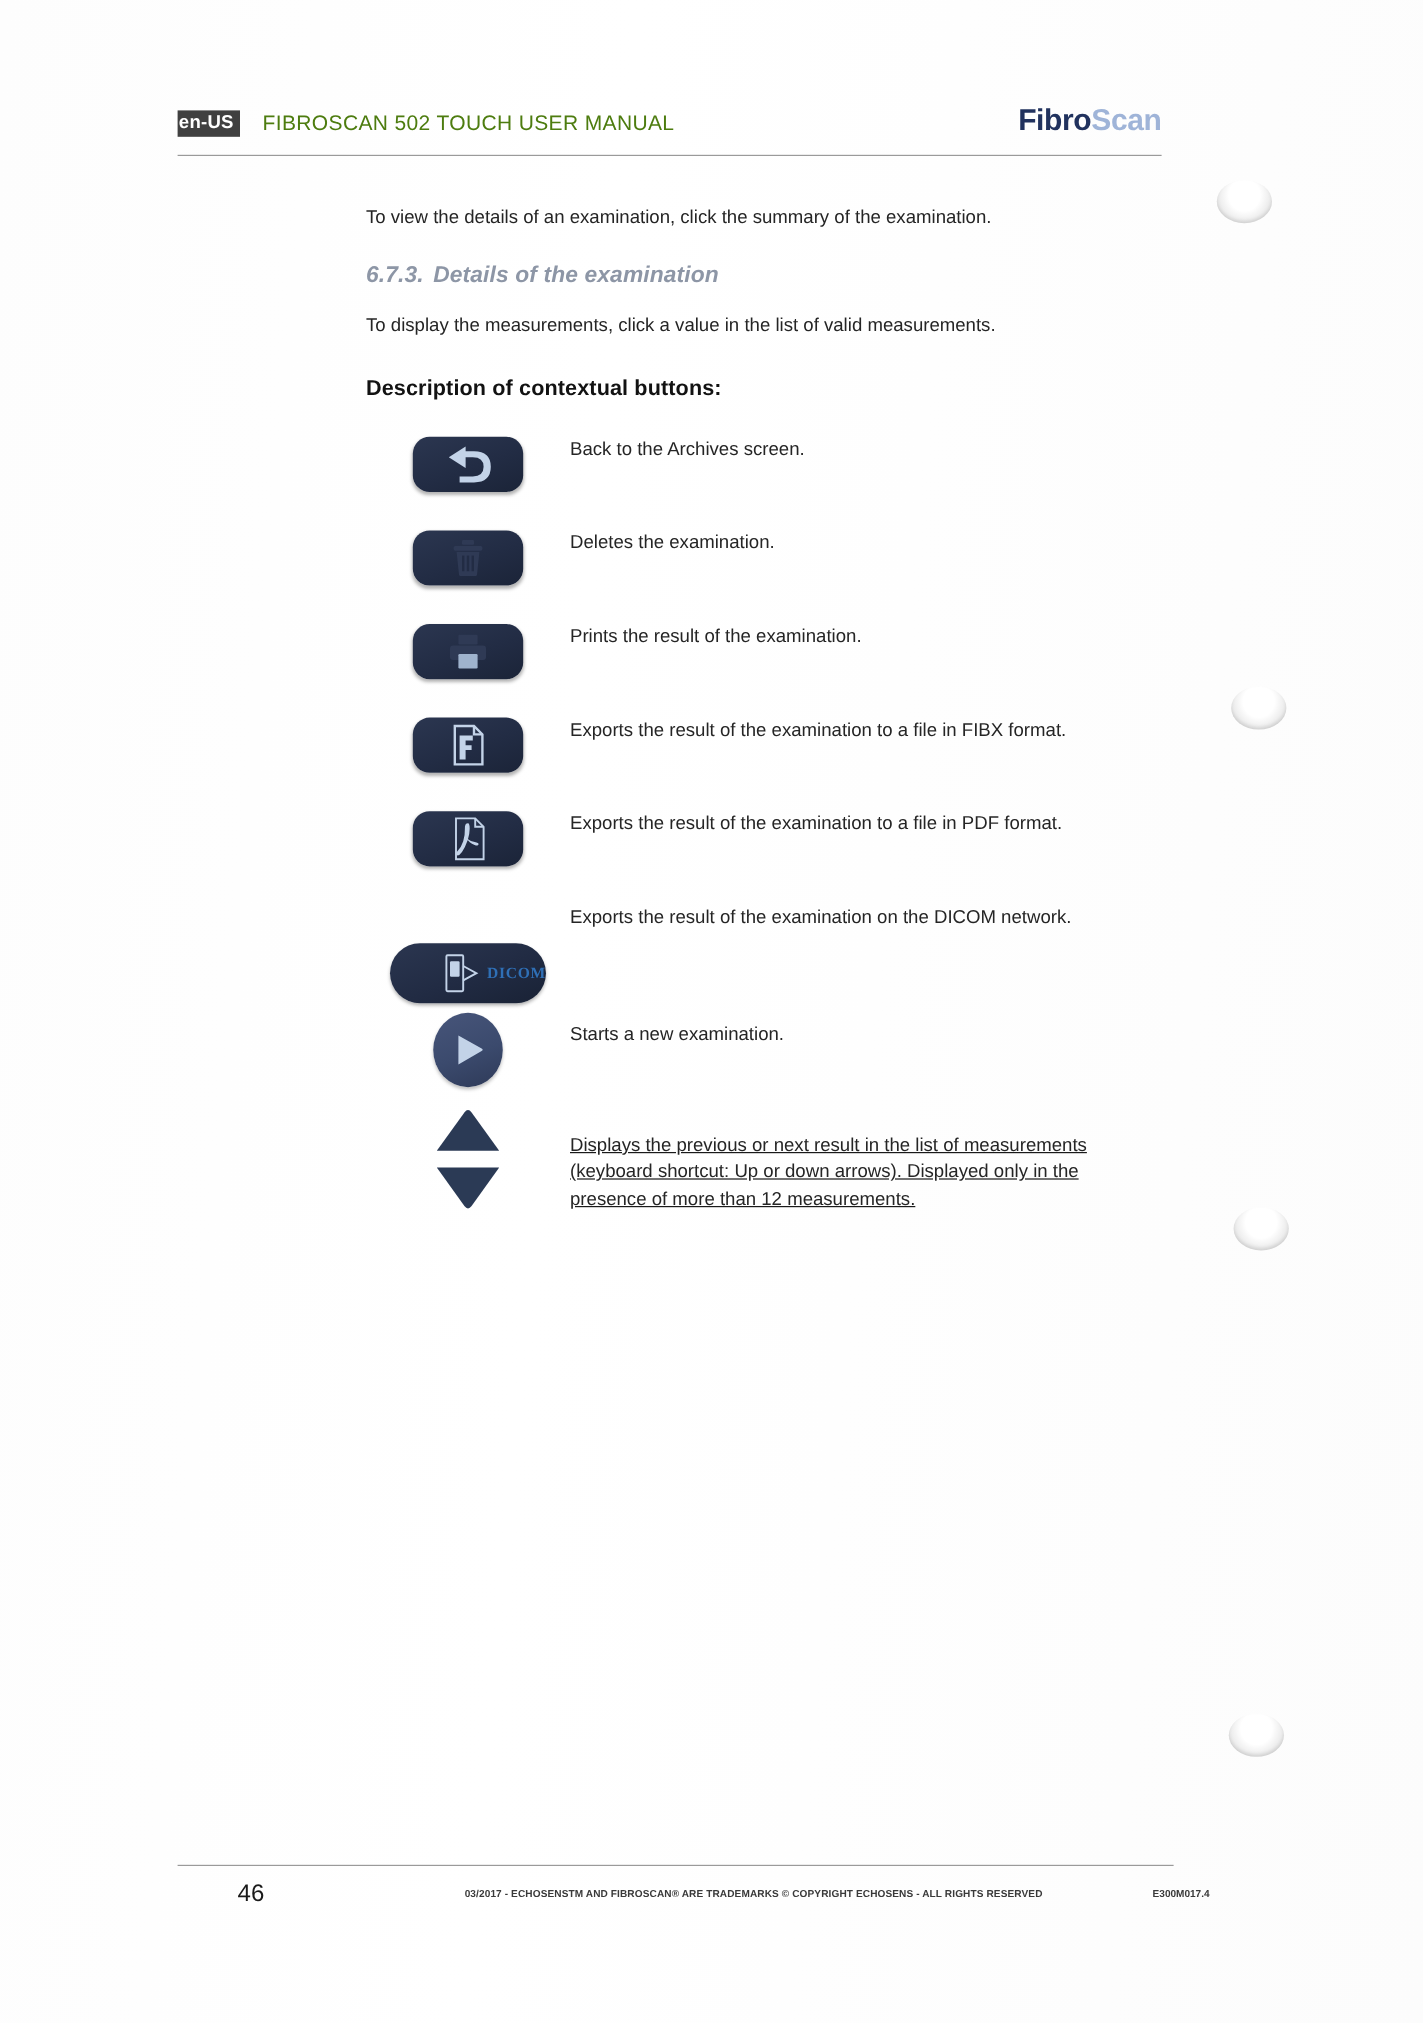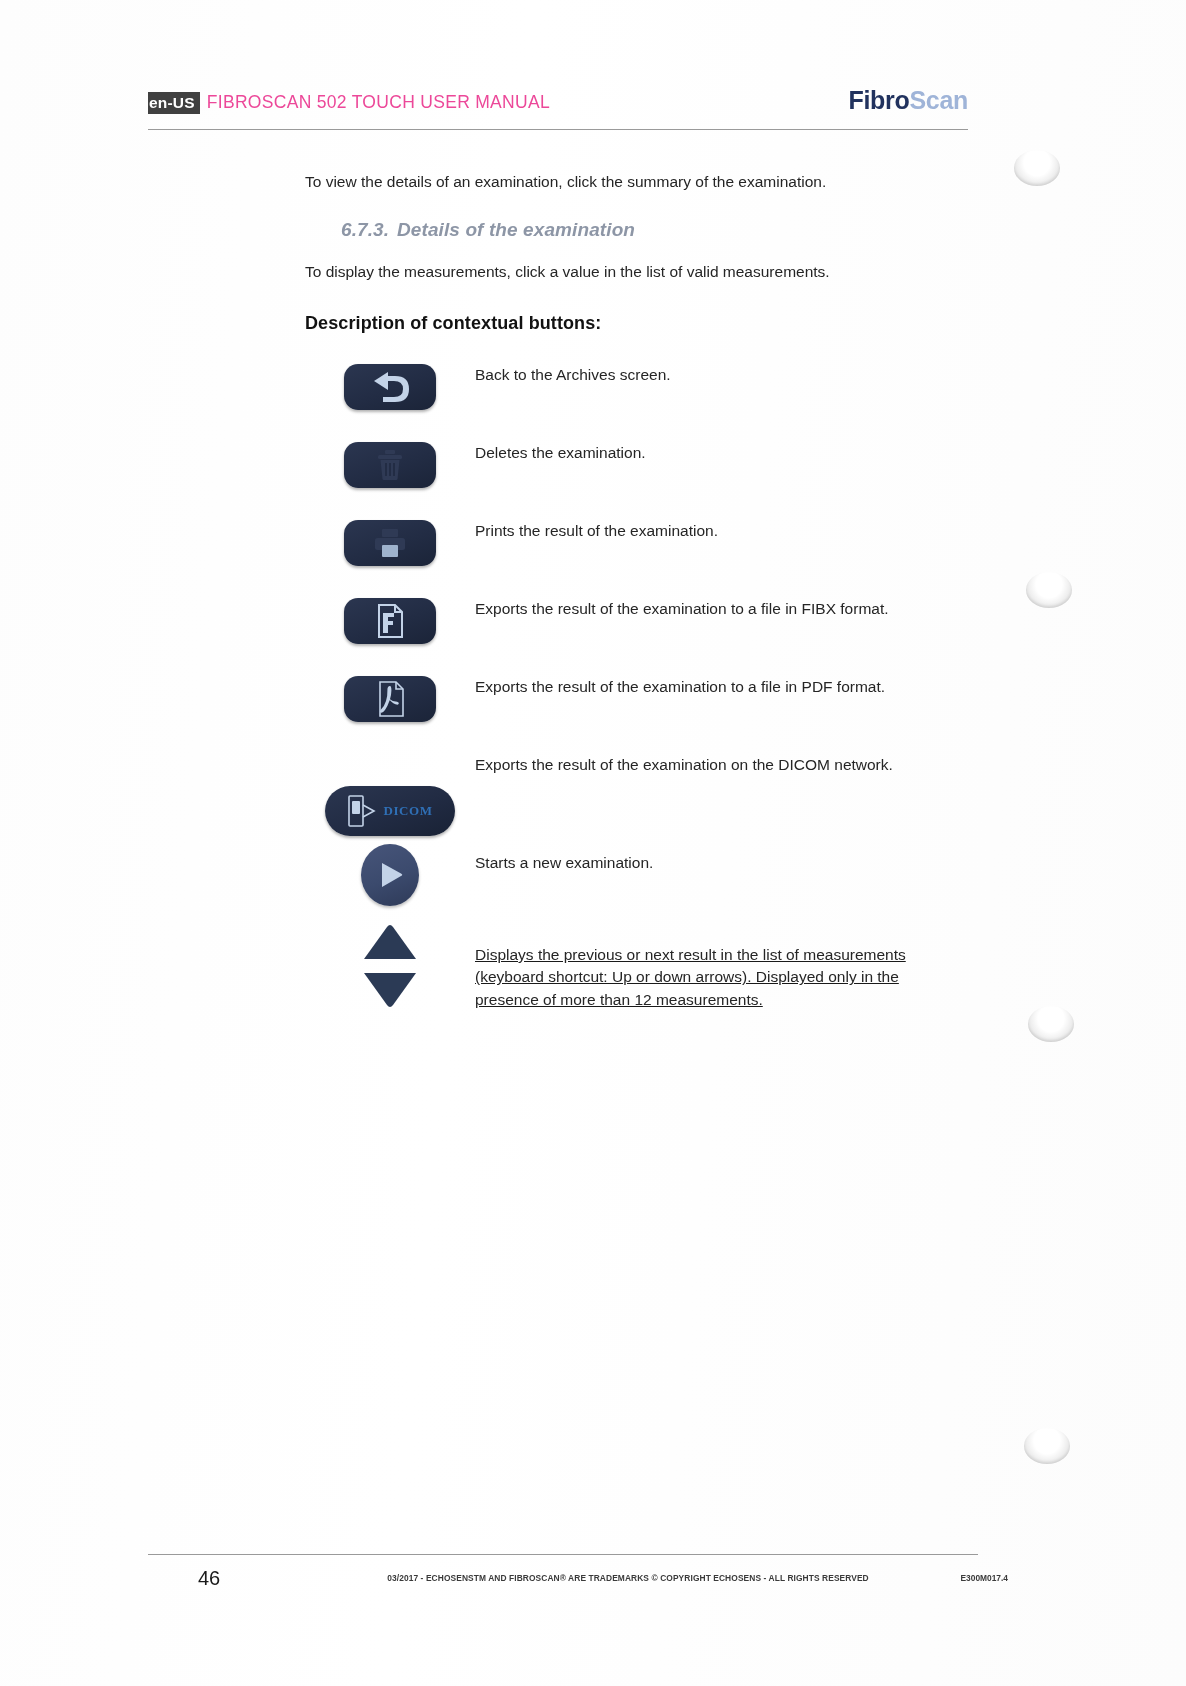--- a/index.html
+++ b/index.html
@@ -29,24 +29,24 @@
     font-size:15.5px;
     font-weight:bold;
     letter-spacing:.2px;
     padding:1px 5px 2px 1px;
     vertical-align:middle;
     line-height:1.25;
   }
   .header-title {
     display:inline-block;
     font-size:17.5px;
-    color:#ec4899;
+    color:#4d7c0f;
     letter-spacing:.3px;
     vertical-align:middle;
-    margin-left:7px;
+    margin-left:19px;
     line-height:1.25;
   }
   .logo {
     position:absolute; right:0; top:-6px;
     font-size:25px;
     font-weight:bold;
     letter-spacing:-.3px;
     white-space:nowrap;
   }
   .logo .fibro { color:#21325e; }
@@ -66,21 +66,21 @@
     line-height:1.45;
   }
   .sec-heading {
     font-size:19px;
     font-style:italic;
     font-weight:bold;
     color:#8d96a6;
     margin:26px 0 20px 0;
     letter-spacing:.1px;
   }
-  .sec-heading .num { display:inline-block; min-width:56px;margin-left:36px; }
+  .sec-heading .num { display:inline-block; min-width:56px; }
   .sub-heading {
     font-size:18px;
     font-weight:bold;
     color:#121212;
     margin:30px 0 0 0;
     letter-spacing:.1px;
   }
 
   
   .rows { position:absolute; left:305px; top:348px; width:640px; }
@@ -114,21 +114,21 @@
     box-shadow:0 2px 3px rgba(0,0,0,.30);
     display:flex; align-items:center; justify-content:center;
     position:relative;
   }
   
   .btn-pill {
     width:130px; height:50px;
     border-radius:26px;
     background:linear-gradient(160deg,#2b3650 0%,#212b43 55%,#192235 100%);
     box-shadow:0 2px 3px rgba(0,0,0,.30);
-    display:flex; align-items:center; justify-content:center;
+    display:flex; align-items:center; justify-content:flex-end;
     gap:6px;
     position:relative;
     margin-top:48px;
   }
   
   .btn-circle {
     width:58px; height:62px;
     border-radius:50%;
     background:linear-gradient(160deg,#47557a 0%,#3b4a6d 55%,#2e3a58 100%);
     box-shadow:0 2px 3px rgba(0,0,0,.25);

